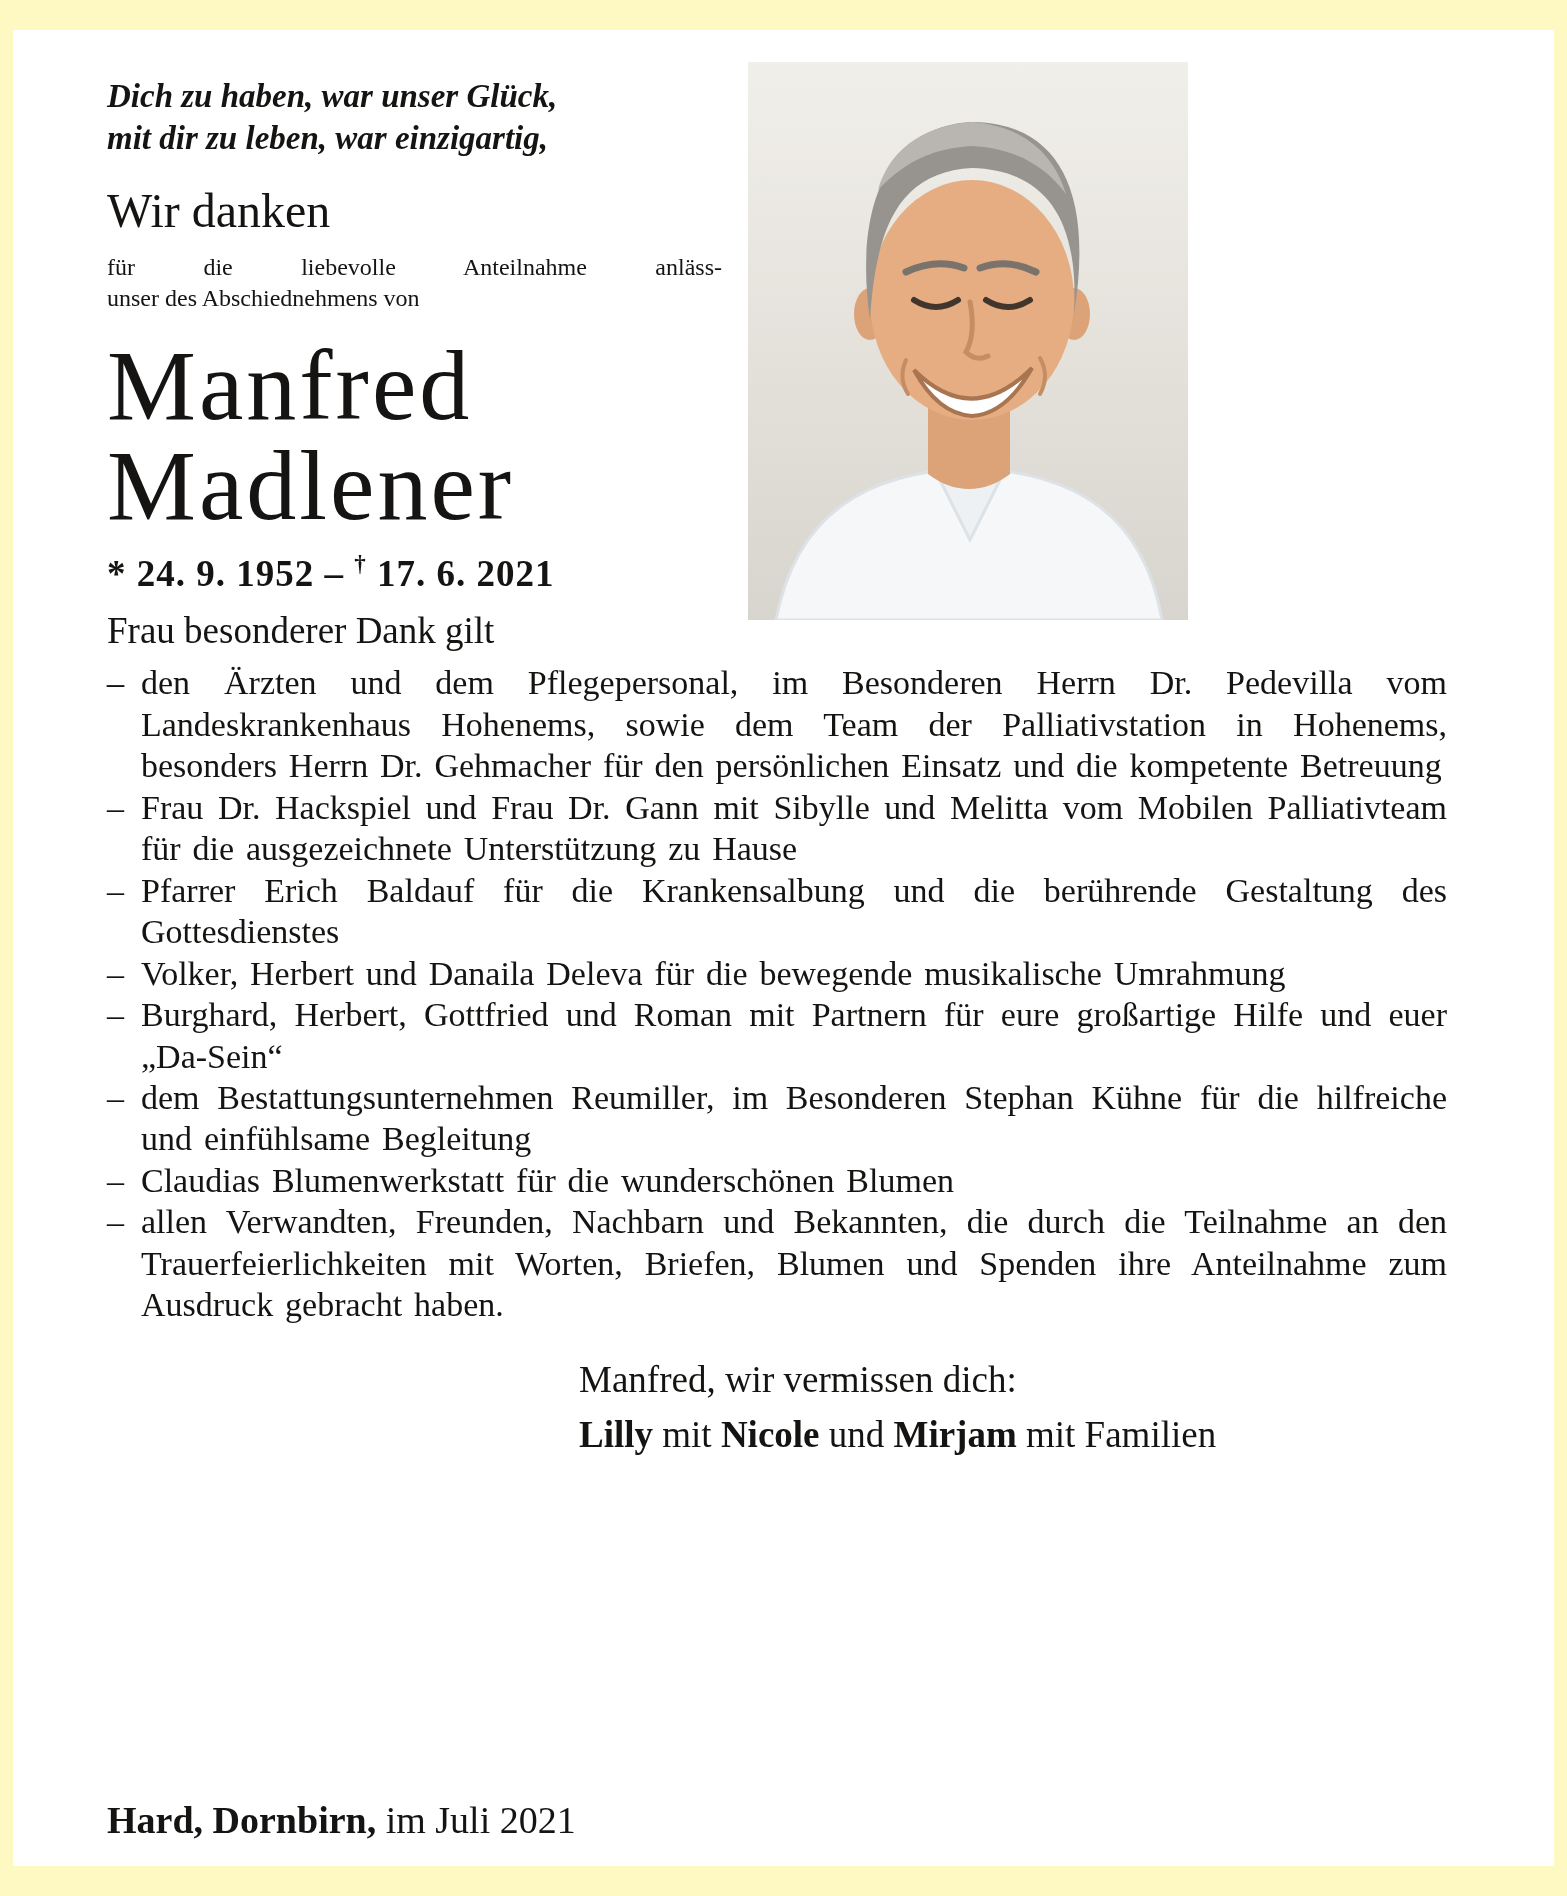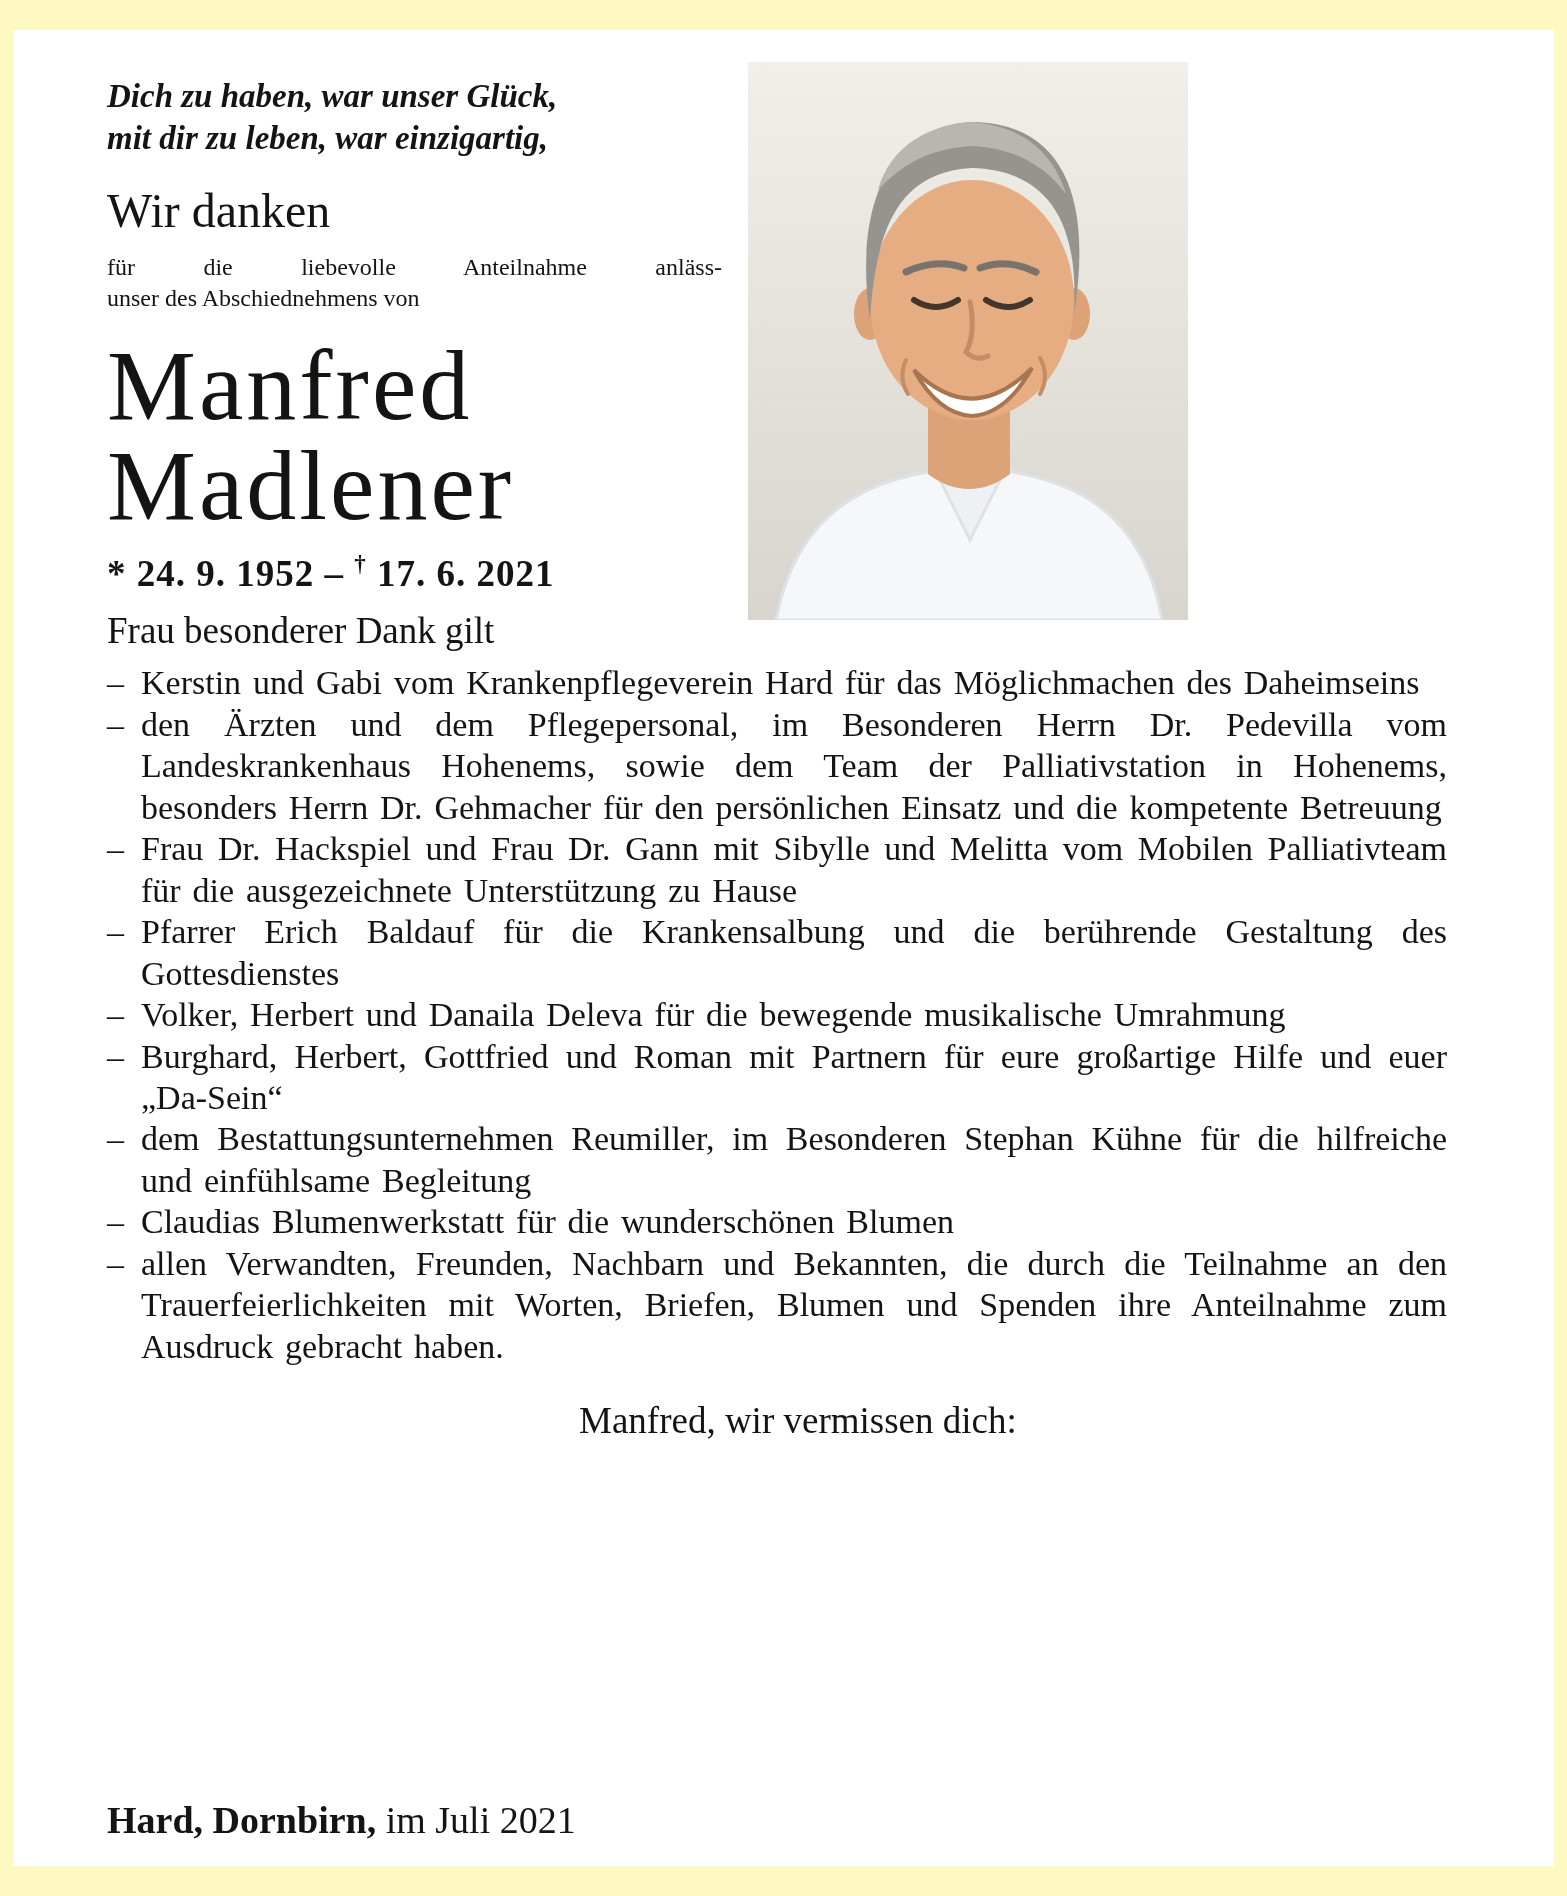--- a/index.html
+++ b/index.html
@@ -152,21 +152,20 @@
 
     <div class="dates">
       <span>* 24. 9. 1952 – </span><sup>†</sup><span> 17. 6. 2021</span>
     </div>
 
     <div class="dank-heading">Frau besonderer Dank gilt</div>
 
     <div class="thanks-list">
       <div class="item">
         <span class="dash">–</span>
-        <span>Kerstin und Gabi vom Krankenpflegeverein Hard für das Möglichmachen des Daheimseins</span>
       </div>
       <div class="item">
         <span class="dash">–</span>
         <span>den Ärzten und dem Pflegepersonal, im Besonderen Herrn Dr. Pedevilla vom Landeskrankenhaus Hohenems, sowie dem Team der Palliativstation in Hohenems, besonders Herrn Dr. Gehmacher für den persönlichen Einsatz und die kompetente Betreuung</span>
       </div>
       <div class="item">
         <span class="dash">–</span>
         <span>Frau Dr. Hackspiel und Frau Dr. Gann mit Sibylle und Melitta vom Mobilen Palliativteam für die ausgezeichnete Unterstützung zu Hause</span>
       </div>
       <div class="item">
@@ -190,20 +189,23 @@
         <span>Claudias Blumenwerkstatt für die wunderschönen Blumen</span>
       </div>
       <div class="item">
         <span class="dash">–</span>
         <span>allen Verwandten, Freunden, Nachbarn und Bekannten, die durch die Teilnahme an den Trauerfeierlichkeiten mit Worten, Briefen, Blumen und Spenden ihre Anteilnahme zum Ausdruck gebracht haben.</span>
       </div>
     </div>
 
     <div class="closing">
       <div>Manfred, wir vermissen dich:</div>
+      <div>
+        <span class="b">Lilly</span><span> mit </span><span class="b">Nicole</span><span> und </span><span class="b">Mirjam</span><span> mit Familien</span>
+      </div>
     </div>
 
     <div class="footer">
       <span class="b">Hard, Dornbirn,</span><span> im Juli 2021</span>
     </div>
 
   </div>
 </div>
 
 </body></html>

